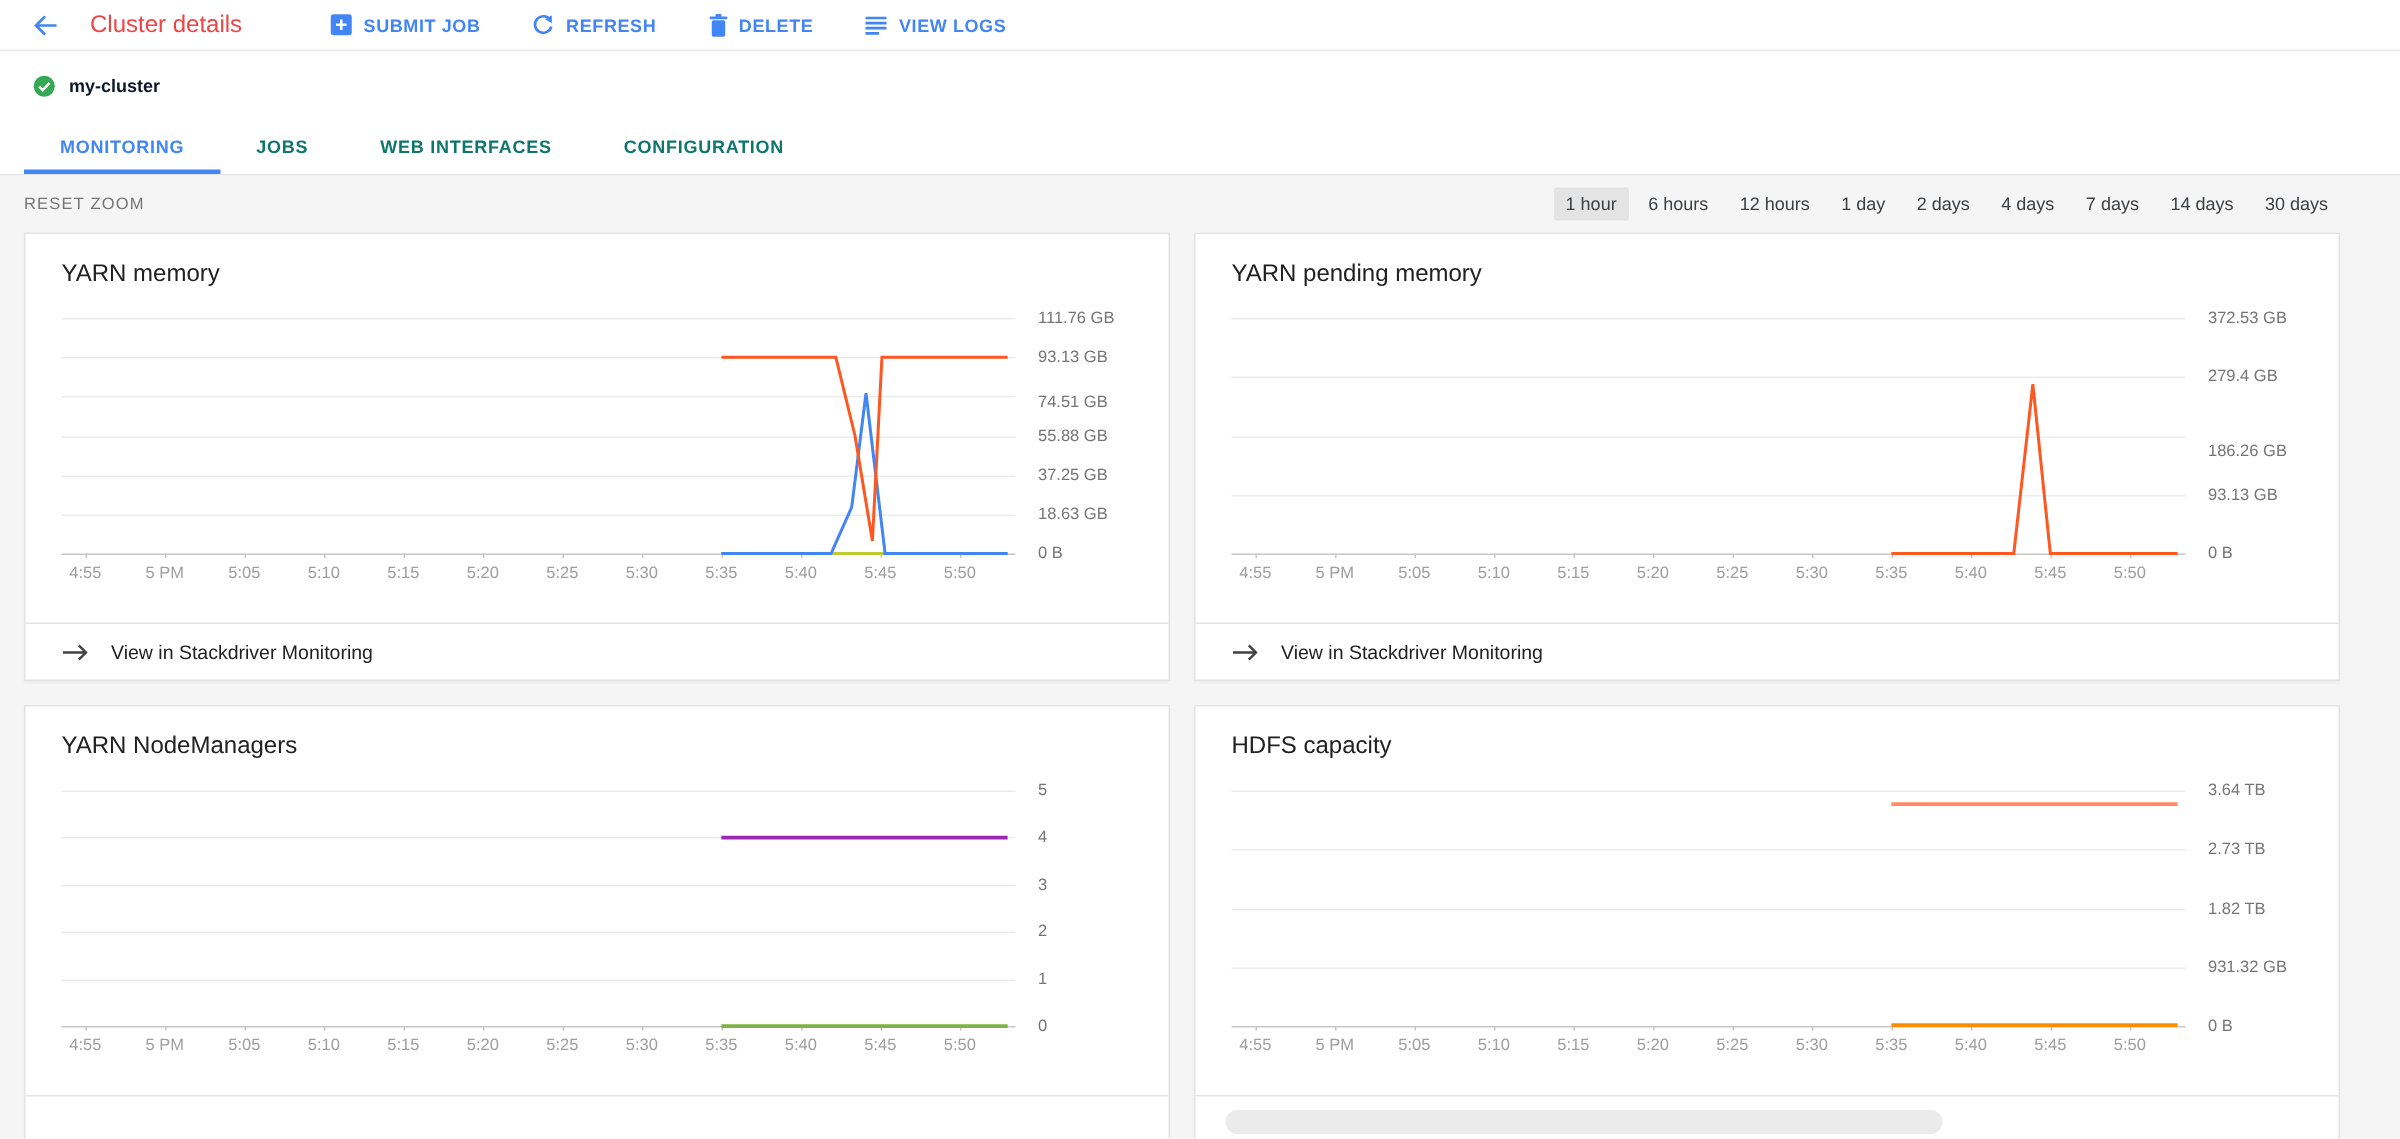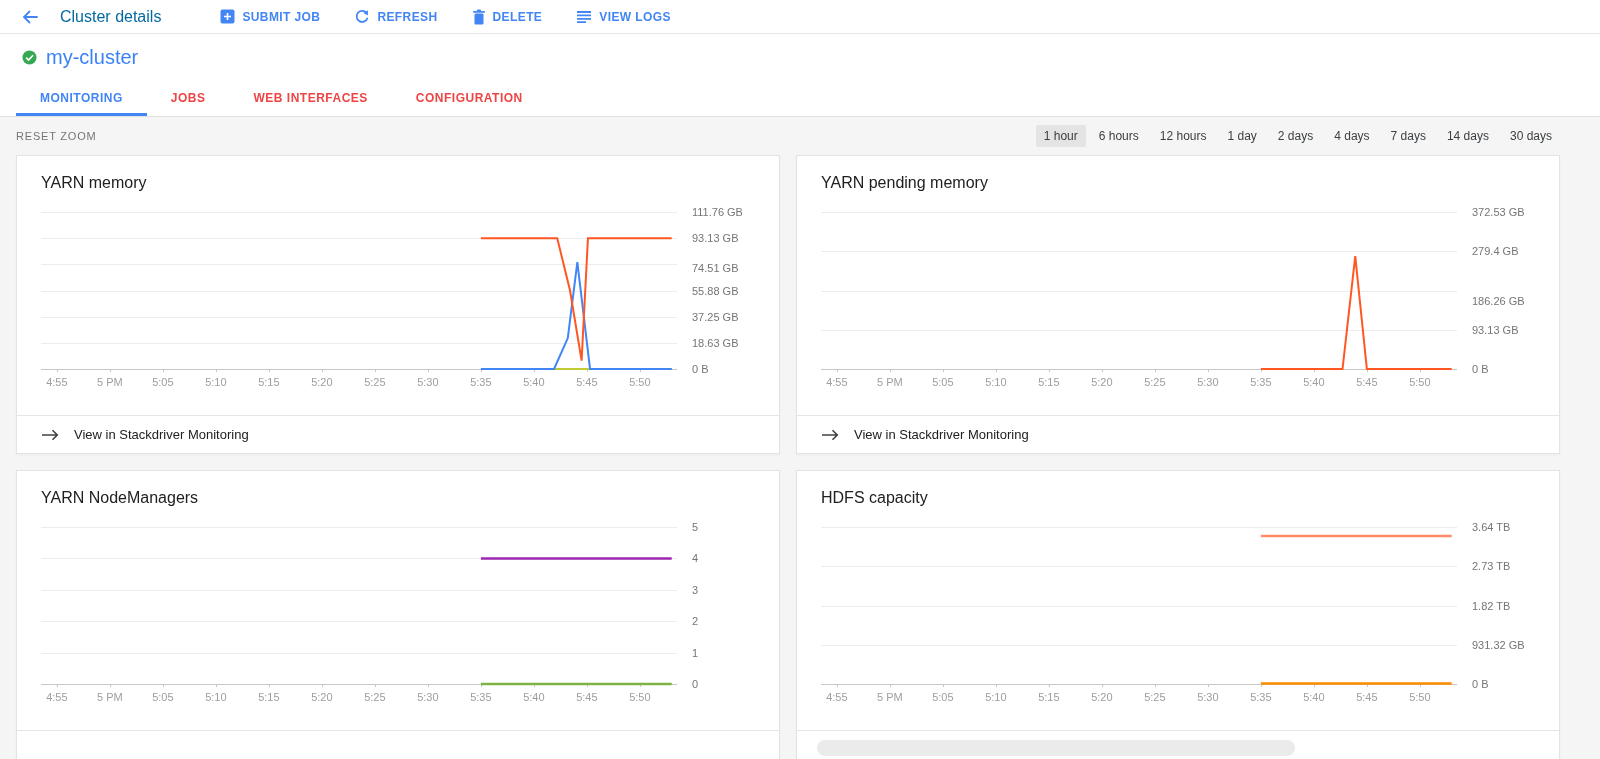--- a/index.html
+++ b/index.html
@@ -5,30 +5,30 @@
   * { box-sizing: border-box; }
   html,body { margin:0; padding:0; }
   body {
     width:1600px; height:759px; overflow:hidden; background:#fff;
     font-family:"Liberation Sans", sans-serif; color:#212121;
   }
   
   .topbar { height:34px; display:flex; align-items:center; padding-left:14px;
             border-bottom:1px solid #e8e8e8; background:#fff; }
   .back-btn { width:32px; height:32px; display:flex; align-items:center; justify-content:center; cursor:pointer; }
-  .page-title { font-size:16px; color:#0369a1; margin:0 42px 0 14px; white-space:nowrap; }
+  .page-title { font-size:16px; color:#ef4444; margin:0 42px 0 14px; white-space:nowrap; }
   .action-btn { display:flex; align-items:center; gap:7px; color:#4285f4; font-size:12px;
                 font-weight:bold; letter-spacing:.4px; padding:0 17px; cursor:pointer; white-space:nowrap; }
   
   .cluster-row { height:46px; display:flex; align-items:center; gap:9px; padding-left:22px; background:#fff; }
-  .cluster-name { font-size:20px; font-weight:400; color:#3b82f6; }
+  .cluster-name { font-size:12px; font-weight:700; color:#0f172a; }
   
   .tabs { display:flex; height:37px; padding-left:16px; border-bottom:1px solid #e2e2e2; background:#fff; }
   .tab { padding:0 24px; display:flex; align-items:center; font-size:12px; font-weight:bold;
-         letter-spacing:.5px; color:#ef4444; position:relative; cursor:pointer; white-space:nowrap; }
+         letter-spacing:.5px; color:#0f766e; position:relative; cursor:pointer; white-space:nowrap; }
   .tab.active { color:#4285f4; }
   .tab.active::after { content:""; position:absolute; left:0; right:0; bottom:0; height:3px; background:#4285f4; }
   
   .content { background:#f5f5f5; height:642px; padding:0 40px 0 16px; }
   .zoombar { height:38px; display:flex; align-items:center; justify-content:space-between; }
   .reset-zoom { font-size:11px; font-weight:500; letter-spacing:.8px; color:#757575; cursor:pointer; }
   .ranges { display:flex; align-items:center; gap:5px; }
   .range { font-size:12px; font-weight:500; color:#3c4043; padding:4px 8px; border-radius:2px; cursor:pointer; white-space:nowrap; }
   .range.selected { background:#e4e4e4; }
   

